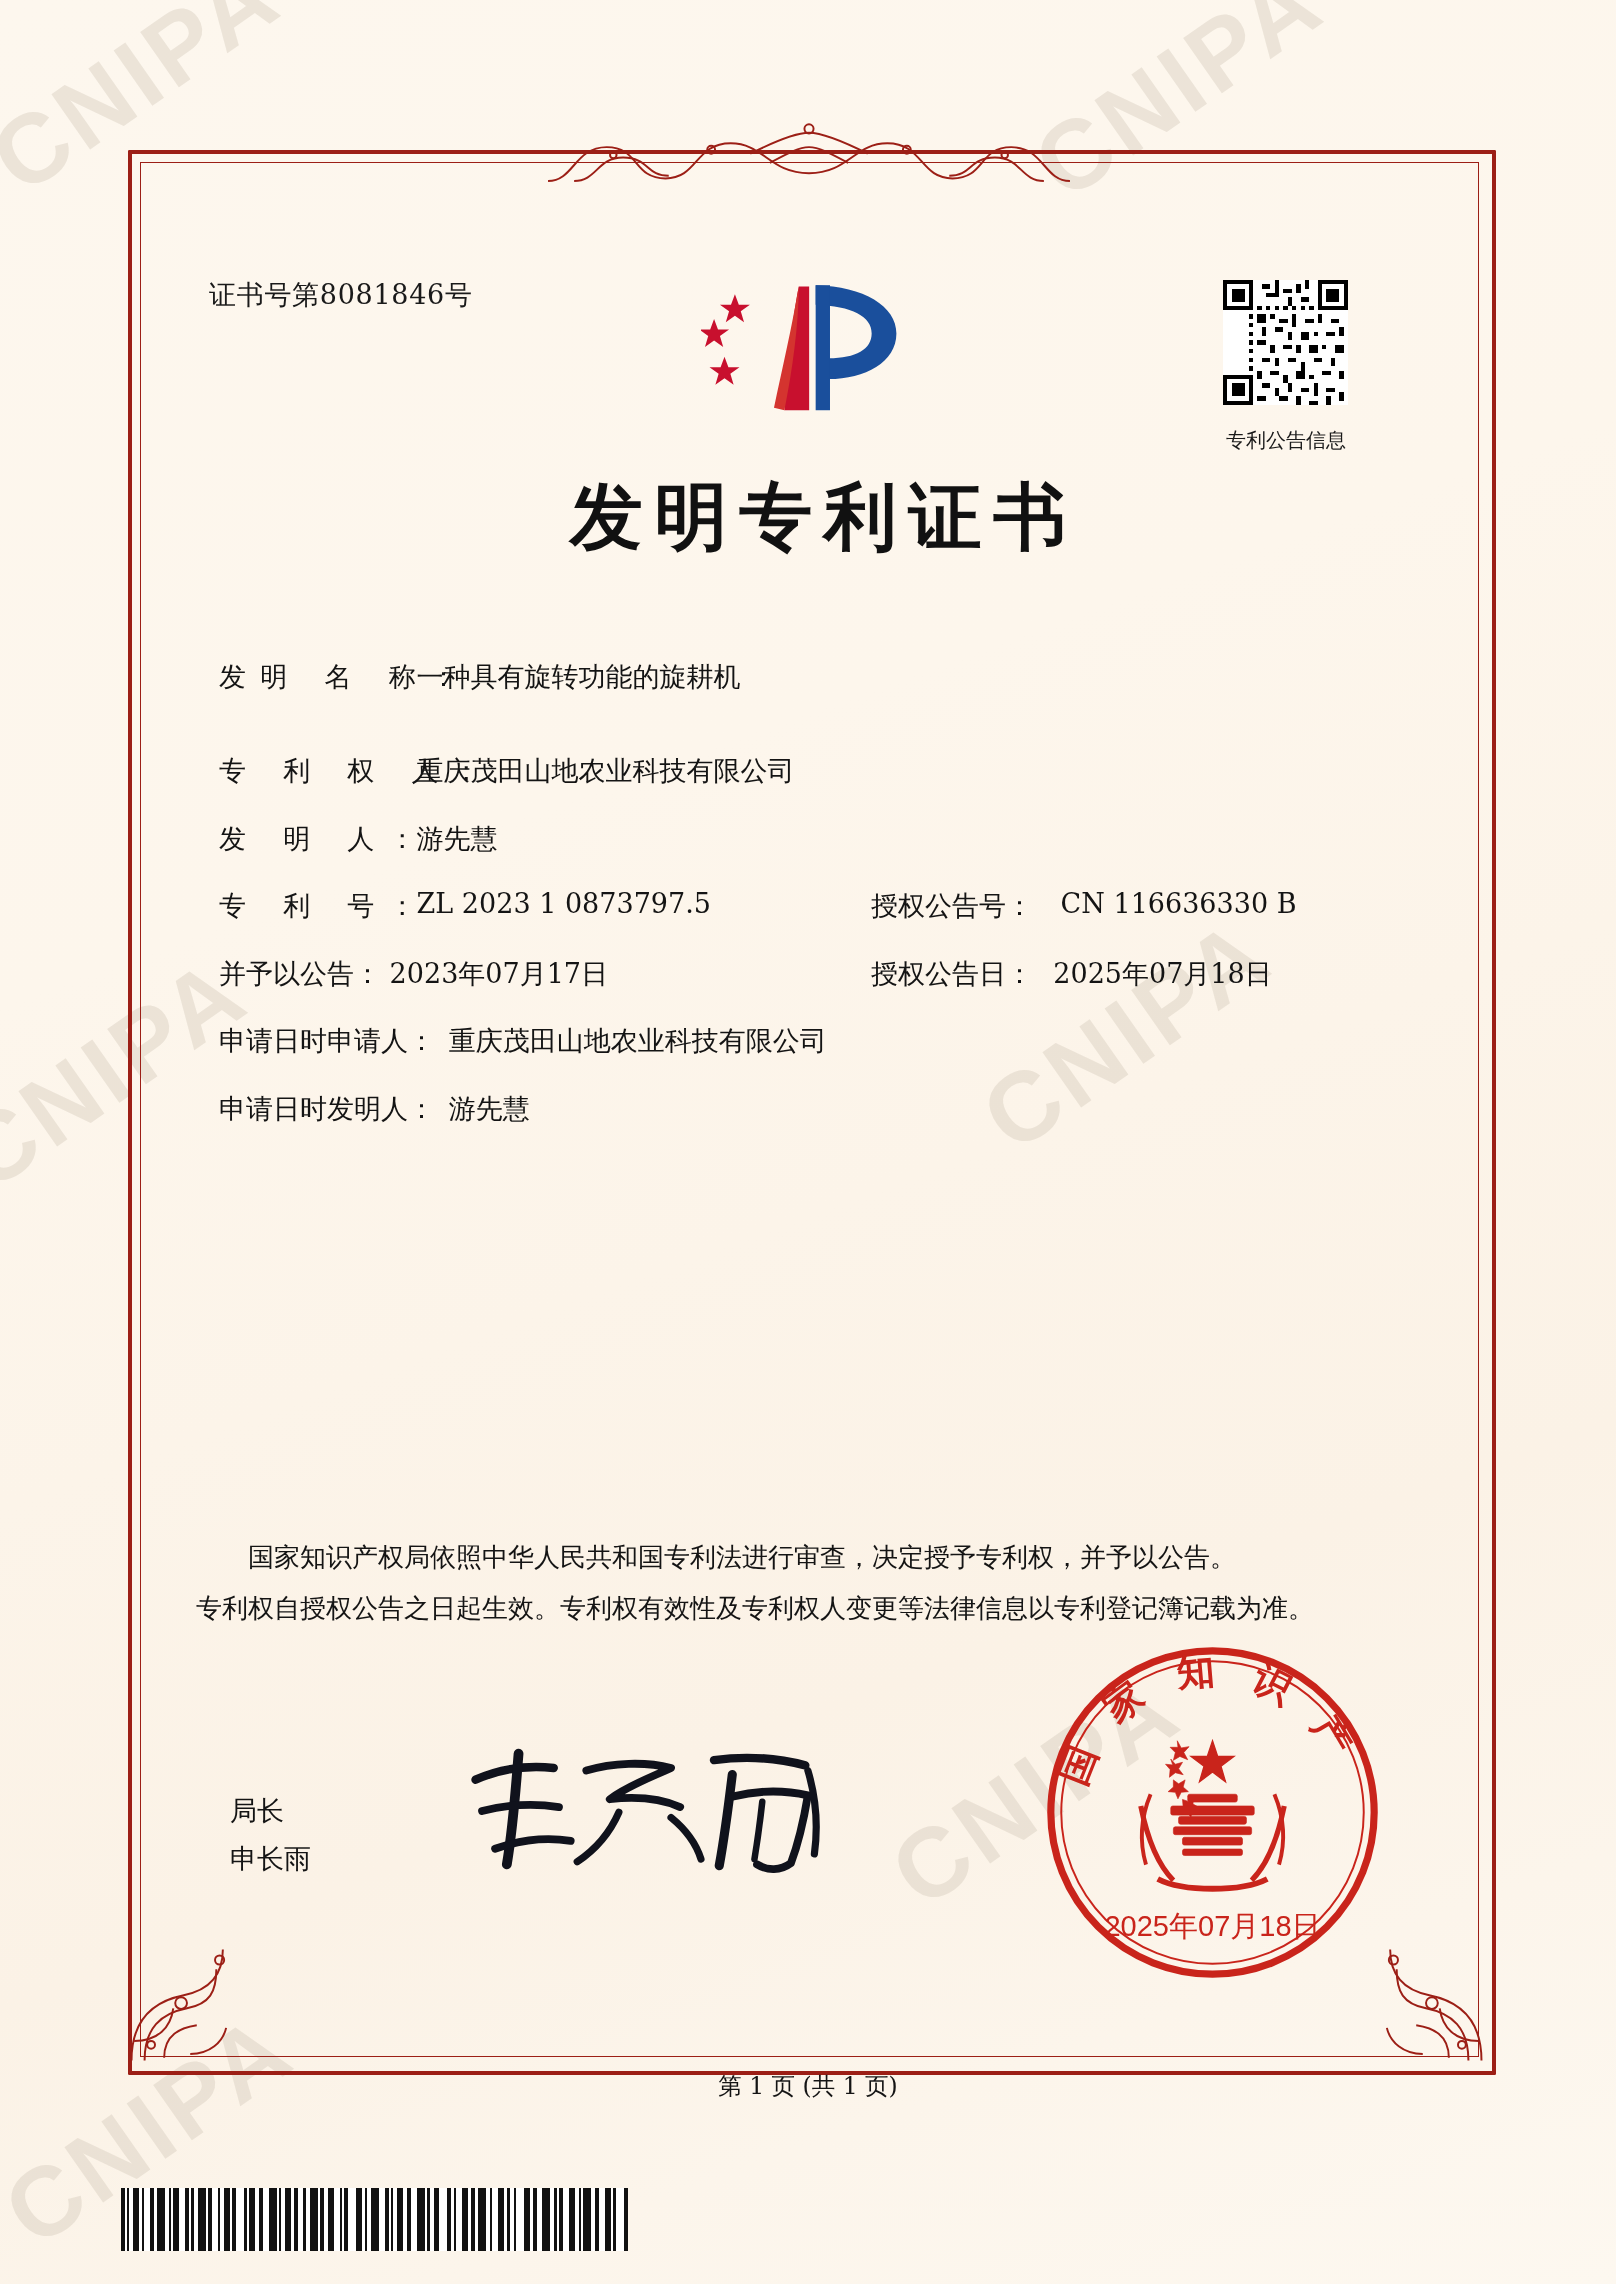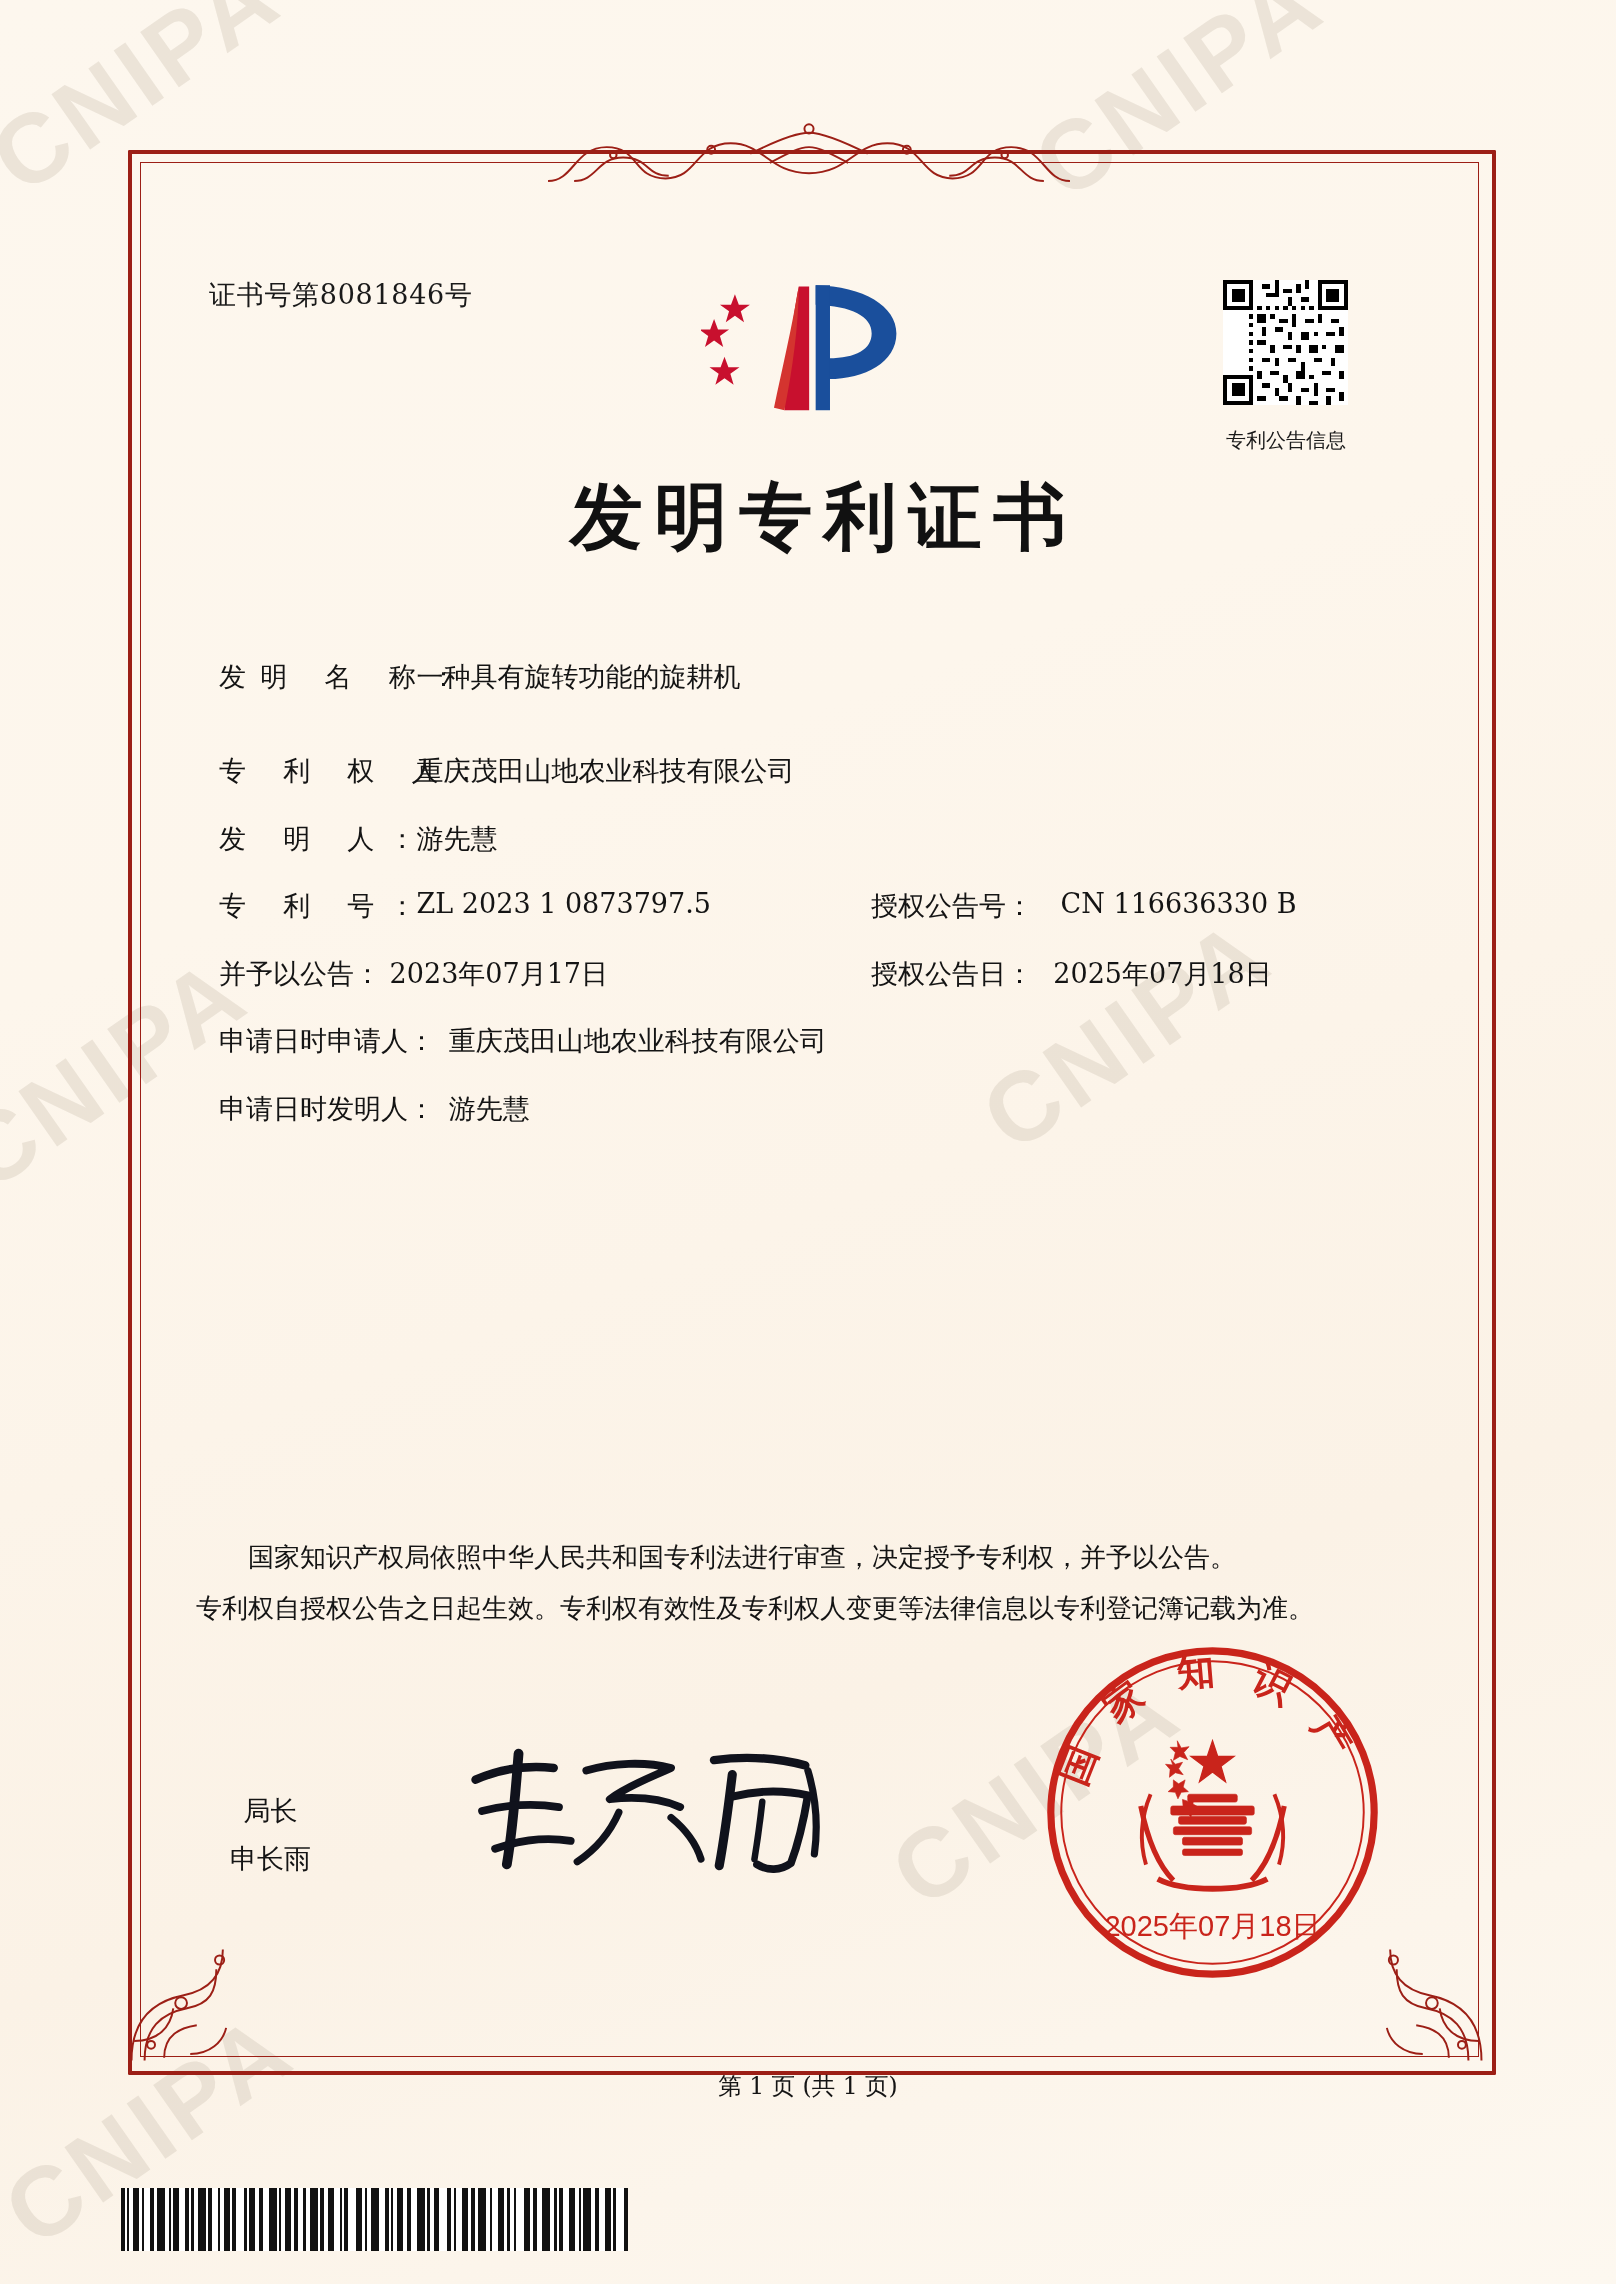--- a/index.html
+++ b/index.html
@@ -153,21 +153,20 @@
   .statement p { margin: 0; }
   .statement .indent { text-indent: 52px; }
 
   
   .sig-label {
     position: absolute;
     left: 230px; top: 1787px;
     font-size: 27px;
     line-height: 48px;
     color: #141414;
-    text-align: center;
   }
   .signature {
     position: absolute;
     left: 456px; top: 1734px;
     width: 404px; height: 150px;
   }
   .seal {
     position: absolute;
     left: 1043px; top: 1643px;
     width: 339px; height: 339px;

